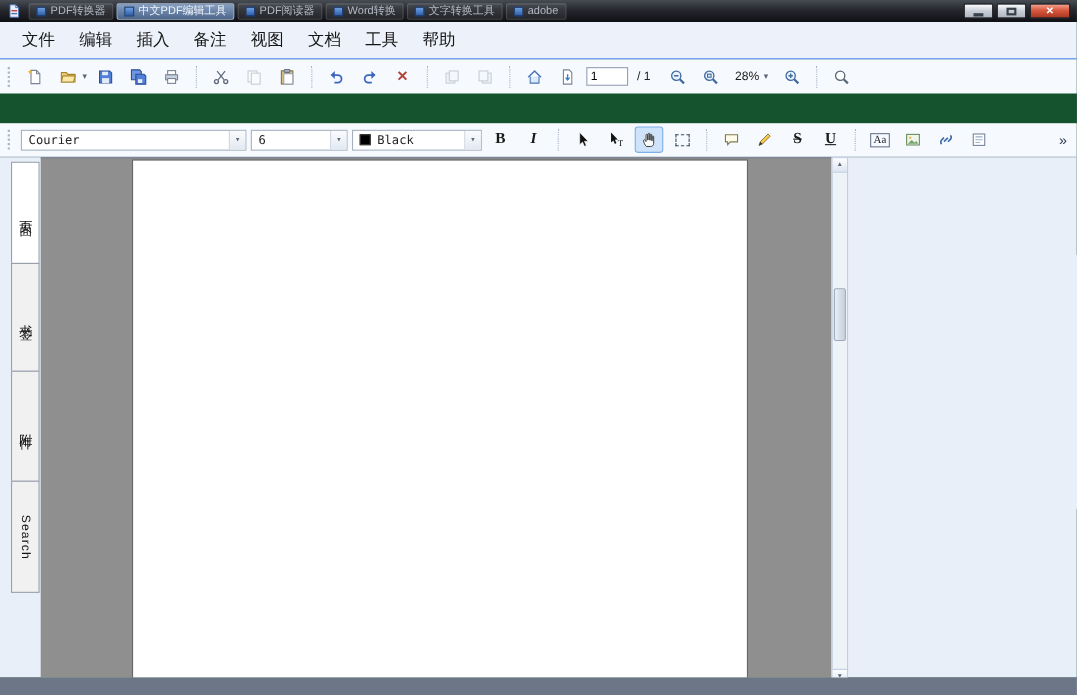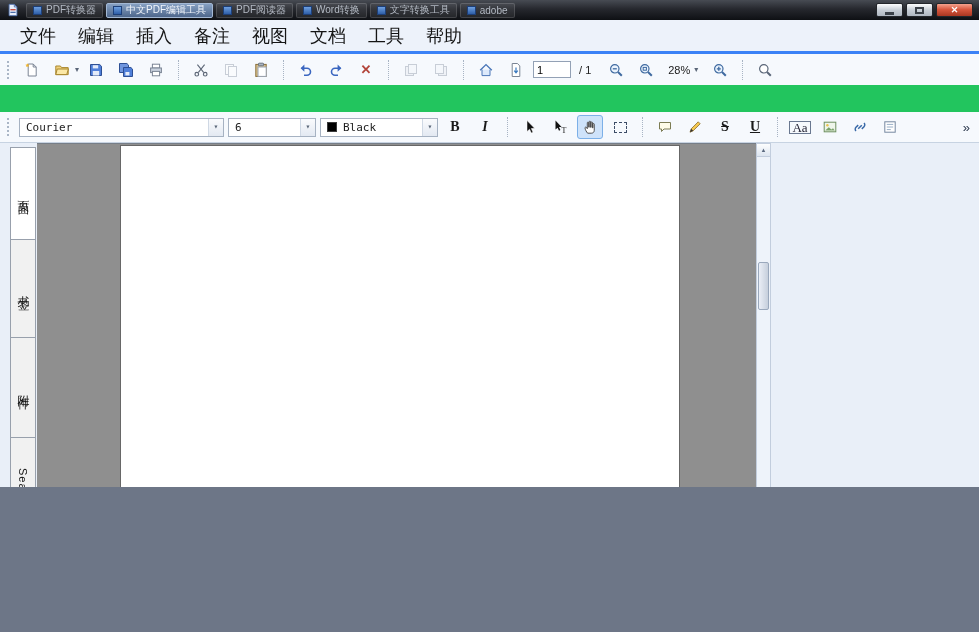--- a/index.html
+++ b/index.html
@@ -1,40 +1,40 @@
 <!DOCTYPE html>
 <html><head>
 <meta charset="utf-8">
 <style>
   * { box-sizing: border-box; margin: 0; padding: 0; }
   html,body { background:#6d7687; }
   .window{
-    width:979px;height:487px;position:relative;overflow:hidden;
-    font-family:"Liberation Sans",sans-serif;background:#22c55e;
+    width:979px;height:616px;position:relative;overflow:hidden;
+    font-family:"Liberation Sans",sans-serif;background:#14532d;
     border:0; margin:0 auto;
   }
   
   .titlebar{height:20px;background:linear-gradient(180deg,#474b53 0%,#26282e 45%,#0e1014 100%);
     display:flex;align-items:center;padding:0 3px;}
   .app-icon{width:14px;height:14px;flex:none;margin:0 3px;}
   .tb-tab{height:15px;margin-left:3px;padding:0 6px;display:flex;align-items:center;gap:4px;
     background:rgba(255,255,255,.07);border:1px solid rgba(255,255,255,.14);border-radius:2px;
     font-size:10px;color:#b4bac4;max-width:112px;overflow:hidden;white-space:nowrap;}
   .tb-tab.active{background:linear-gradient(#86a0c2,#4e678c);color:#f1f5fb;border-color:#a3b8d4;}
   .tab-ico{width:9px;height:9px;background:linear-gradient(#6ea0e0,#2e5ea8);border:1px solid #1d3f78;flex:none;}
   .tb-controls{margin-left:auto;display:flex;gap:3px;padding-right:3px;}
   .ctl{width:27px;height:14px;border:1px solid #23262b;border-radius:2px;
     background:linear-gradient(#fcfdfe,#c7ced6 50%,#aeb6c0);display:flex;align-items:center;justify-content:center;}
   .ctl.close{width:37px;background:linear-gradient(#f4a28e,#d8583f 45%,#a93621);color:#fff;
     font-size:9px;font-weight:bold;line-height:1;}
   .min-glyph{width:9px;height:3px;background:#3a4048;margin-top:6px;}
   .max-glyph{width:9px;height:7px;border:2px solid #3a4048;}
   
-  .menubar{height:34px;background:#edf2fa;border-bottom:3px solid #3b82f6;
-    display:flex;align-items:center;padding:0 10px;gap:2px;font-size:18px;color:#151515;}
+  .menubar{height:34px;background:#edf2fa;border-bottom:1px solid #3b82f6;
+    display:flex;align-items:center;padding:0 10px;gap:2px;font-size:15px;color:#151515;}
   .menu-item{padding:4px 10px;border-radius:2px;cursor:default;}
   
   .toolbar{height:31px;background:#f6f9fd;display:flex;align-items:center;padding:0 6px;gap:4px;}
   .toolbar.format{border-bottom:1px solid #c7d3e2;margin-top:27px;}
   .grip{width:4px;height:18px;border-left:2px dotted #aab6c6;margin:0 4px 0 1px;}
   .sep{width:1px;height:20px;border-left:1px dotted #a8b4c4;margin:0 5px;}
   .tbtn{width:26px;height:24px;display:flex;align-items:center;justify-content:center;border-radius:3px;flex:none;}
   .tbtn.disabled{opacity:.42;}
   .tbtn.active{background:#cfe3fa;border:1px solid #7cb0e8;}
   .tbtn svg{width:16px;height:16px;display:block;}
@@ -46,21 +46,21 @@
   .zoom-select{display:flex;align-items:center;gap:4px;font-size:11px;color:#1a1a1a;padding:2px 5px;}
   .combo{height:19px;background:#fff;border:1px solid #a6b2c2;display:flex;align-items:center;
     font-size:11px;font-family:"DejaVu Sans Mono",monospace;color:#222;padding-left:6px;flex:none;}
   .combo .caret-box{margin-left:auto;width:15px;height:100%;display:flex;align-items:center;
     justify-content:center;border-left:1px solid #cfd8e4;background:linear-gradient(#fafbfd,#e3e9f2);}
   .combo.font{width:205px;} .combo.size{width:88px;} .combo.color{width:118px;text-align:right;}
   .swatch{width:10px;height:10px;background:#000;border:1px solid #3a3a3a;margin-right:6px;flex:none;}
   .letter-btn{font-family:"Liberation Serif",serif;font-size:14px;font-weight:bold;color:#1a1a1a;}
   .it{font-style:italic;} .st{text-decoration:line-through;} .un{text-decoration:underline;}
   .marquee-glyph{width:13px;height:11px;border:1px dashed #3c4c66;}
-  .aa-glyph{border:1px solid #6a7890;font-size:13px;padding:0 2px;height:13px;line-height:12px;
+  .aa-glyph{border:1px solid #6a7890;font-size:10px;padding:0 2px;height:13px;line-height:12px;
     font-family:"Liberation Serif",serif;color:#223;text-align:center;}
   .overflow{margin-left:auto;font-size:13px;color:#2e3a4e;padding-right:3px;}
   
   .main{position:relative;height:479px;background:#e9eff8;}
   .side-tabs{position:absolute;left:10px;top:0;width:27px;height:100%;}
   .side-tab{position:absolute;left:0;width:26px;border:1px solid #98a0ac;background:#f1f1f1;
     display:flex;align-items:center;justify-content:center;writing-mode:vertical-rl;
     font-size:12px;color:#111;letter-spacing:3px;}
   .side-tab.latin{letter-spacing:1px;font-size:11px;}
   .side-tab.active{background:#fff;}

